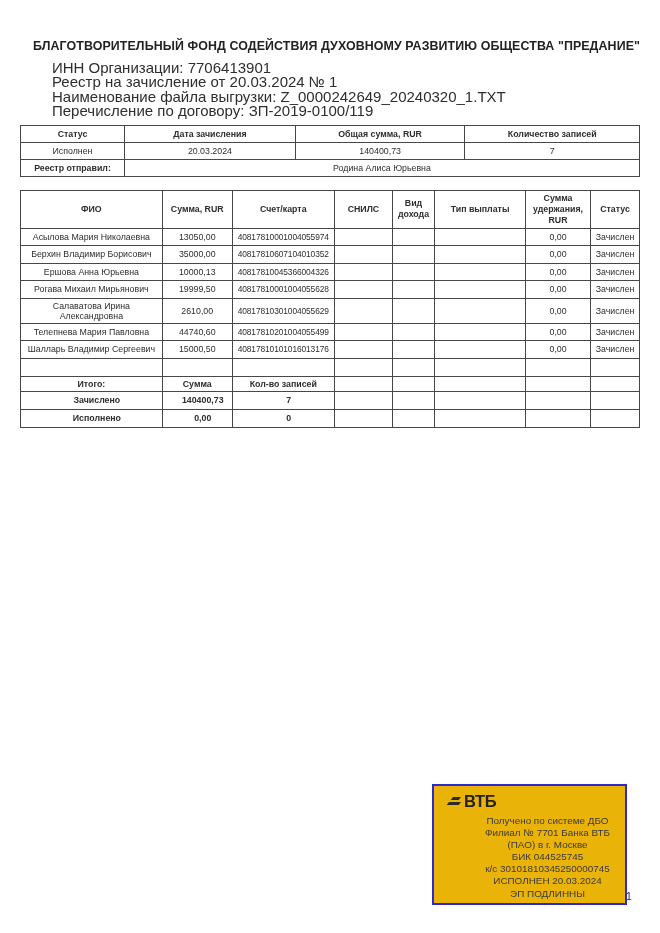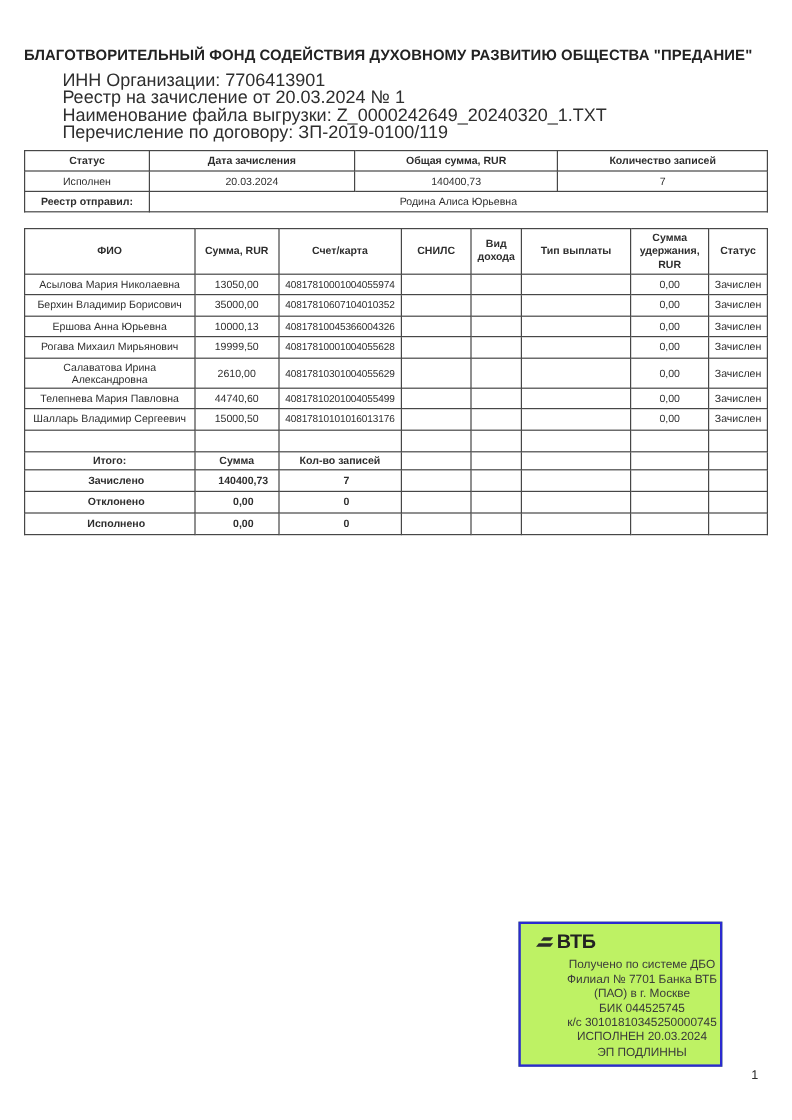--- a/index.html
+++ b/index.html
@@ -15,20 +15,21 @@
     overflow: hidden;
   }
   .doc-title {
     font-size: 12.4px;
     font-weight: bold;
     line-height: 16px;
     letter-spacing: 0.1px;
     margin-bottom: 7px;
     color: #222;
     white-space: nowrap;
+    text-align: right;
   }
   .info-block { margin-bottom: 6px; }
   .info-line {
     font-size: 15px;
     line-height: 14.4px;
     color: #2e2e2e;
     margin-left: 32px;
   }
   table {
     border-collapse: collapse;
@@ -52,25 +53,25 @@
   .t2 th { height: 28px; line-height: 11px; }
   .t2 td { height: 17.5px; }
   .t2 .acct { font-size: 8.4px; letter-spacing: -0.1px; }
   .t2 tr.spacer td { height: 18px; }
   .t2 tr.totals-head td { height: 15px; font-weight: bold; }
   .t2 tr.totals td { height: 18px; font-weight: bold; padding-left: 14px; }
   .bold { font-weight: bold; }
   .stamp {
     position: absolute;
     left: 432px;
-    top: 768px;
-    width: 170px;
+    top: 784px;
+    width: 195px;
     height: 121px;
     border: 2.4px solid #2a2ad0;
-    background: #bef264;
+    background: #eab308;
   }
   .stamp-logo {
     display: flex;
     align-items: center;
     margin: 6px 0 5px 13px;
     height: 18px;
   }
   .wing { display: inline-block; position: relative; width: 15px; height: 13px; margin-right: 2px; }
   .wing i { position: absolute; display: block; background: #2b2b2b; height: 2.6px; transform: skewX(-38deg); }
   .wing i.w1 { width: 8px; left: 5px; top: 2.4px; }
@@ -256,30 +257,20 @@
       <td>Зачислено</td>
       <td>140400,73</td>
       <td>7</td>
       <td></td>
       <td></td>
       <td></td>
       <td></td>
       <td></td>
     </tr>
     <tr class="totals">
-      <td>Отклонено</td>
-      <td>0,00</td>
-      <td>0</td>
-      <td></td>
-      <td></td>
-      <td></td>
-      <td></td>
-      <td></td>
-    </tr>
-    <tr class="totals">
       <td>Исполнено</td>
       <td>0,00</td>
       <td>0</td>
       <td></td>
       <td></td>
       <td></td>
       <td></td>
       <td></td>
     </tr>
   </tbody>

